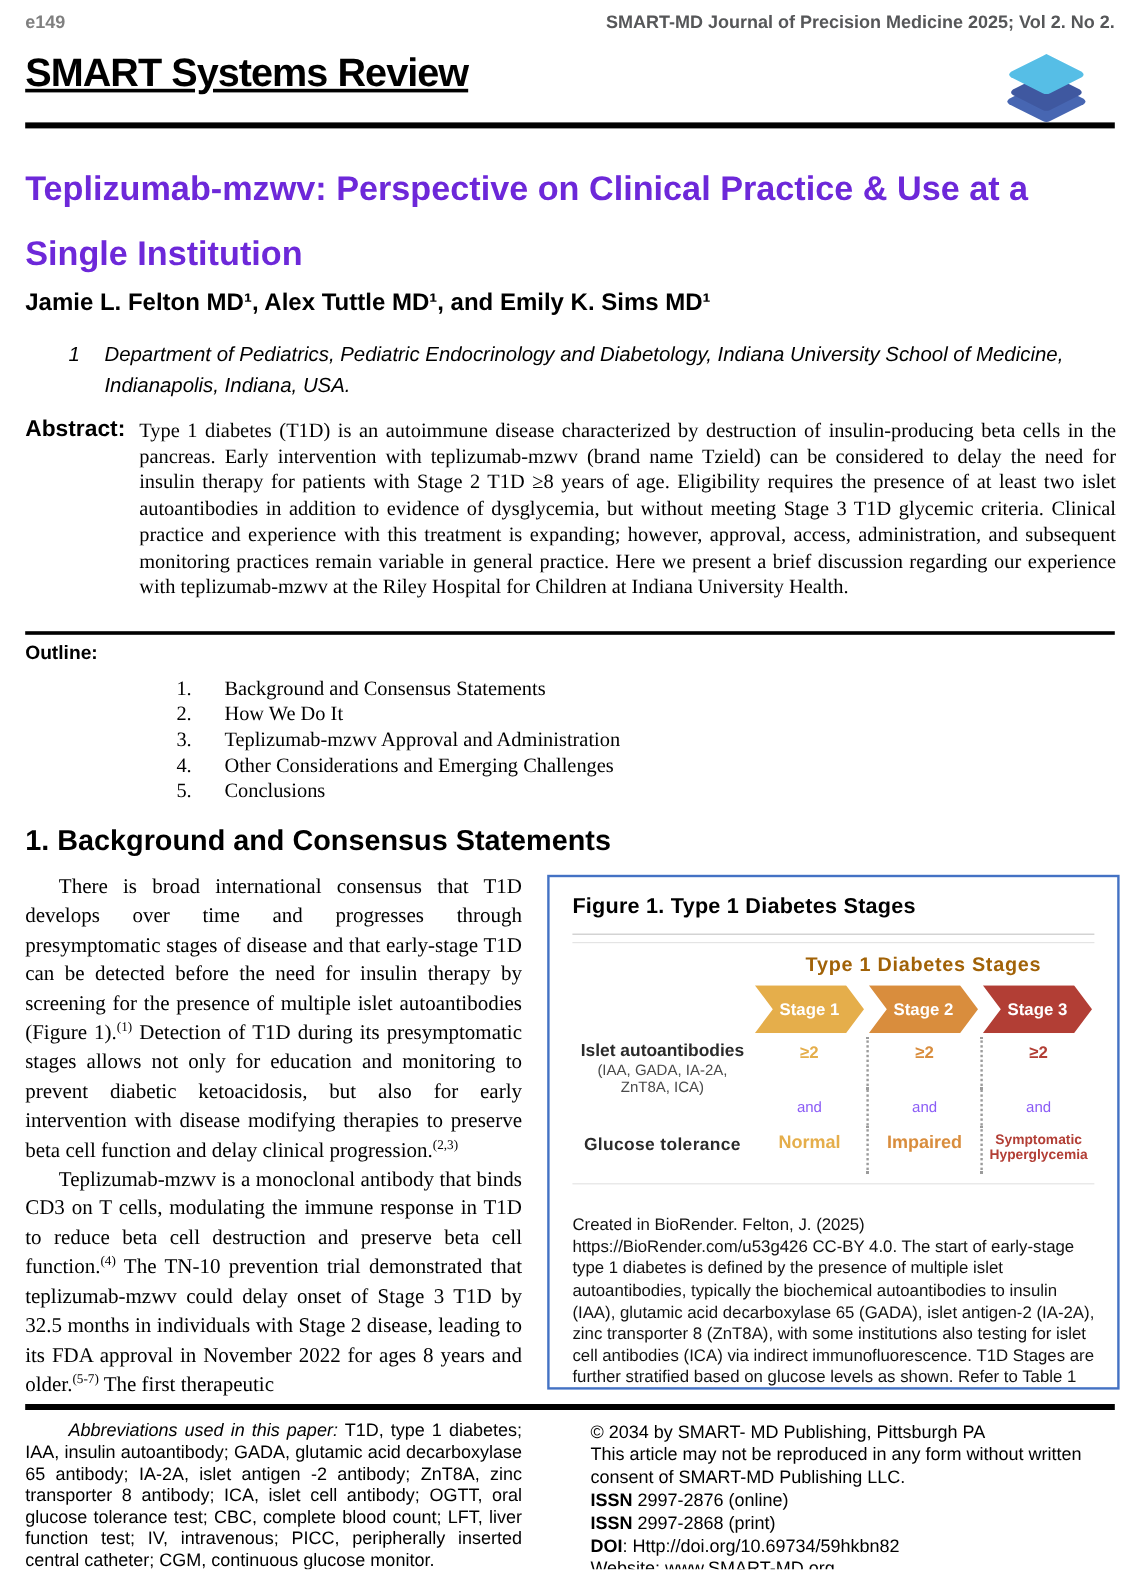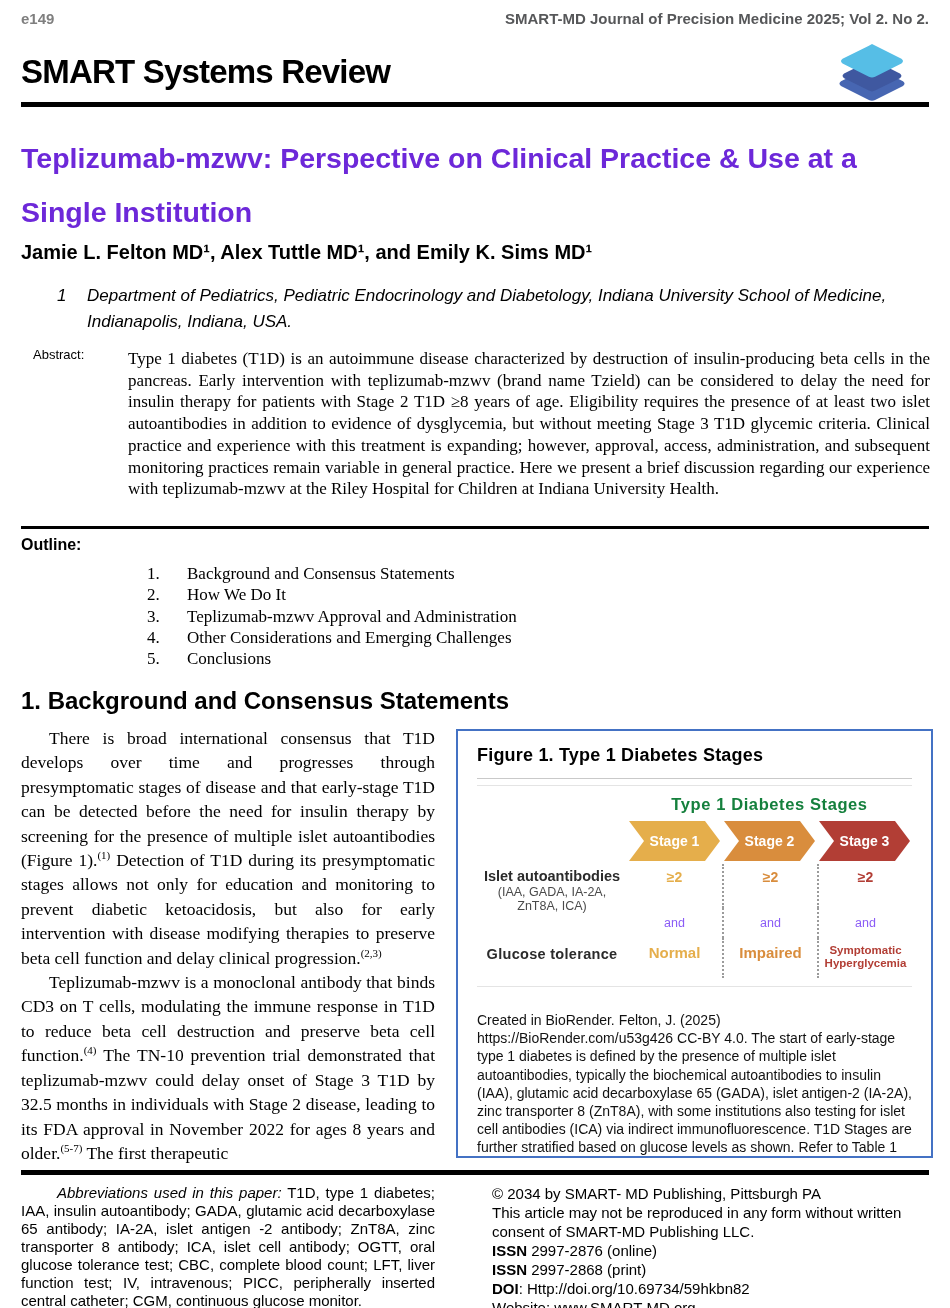--- a/index.html
+++ b/index.html
@@ -9,40 +9,40 @@
   }
 
   
   .running-head { position:absolute; top:10px; left:21px; right:21px;
     display:flex; justify-content:space-between; font-size:15px; font-weight:700; }
   .page-num { color:#7f7f7f; }
   .journal-name { color:#565759; }
 
   
   .masthead { position:absolute; top:42px; left:21px; right:38px; height:60px;
-    display:flex; justify-content:space-between; align-items:center; }
+    display:flex; justify-content:space-between; align-items:flex-start;text-decoration:underline; }
   .masthead-title { font-size:33px; font-weight:700; letter-spacing:-0.8px; }
   .logo { width:80px; height:62px; }
 
   .rule { position:absolute; left:21px; right:21px; background:#000; }
   .rule-1 { top:102px; height:5px; }
   .rule-2 { top:526px; height:3px; }
   .rule-3 { top:1170px; height:5px; }
 
   
   .article-title { position:absolute; top:131px; left:21px; width:906px;
     font-size:28.5px; font-weight:700; color:#6d28d9; line-height:54px; }
   .authors { position:absolute; top:241px; left:21px; font-size:20px; font-weight:700; }
   .affiliation { position:absolute; top:283px; left:57px; width:860px; display:flex;
     font-style:italic; font-size:17px; line-height:26px; }
   .aff-num { width:30px; flex:none; }
 
   
   .abstract { position:absolute; top:347px; left:21px; right:20px; display:flex; }
-  .abstract-label { width:95px; flex:none; font-weight:400; font-size:13px;margin-left:12px; }
+  .abstract-label { width:95px; flex:none; font-weight:700; font-size:19px; }
   .abstract-text { flex:1; font-family:"Liberation Serif", serif; font-size:17px;
     line-height:21.7px; text-align:justify; margin-top:1px; }
 
   
   .outline-label { position:absolute; top:536px; left:21px; font-size:16px; font-weight:700; }
   .outline-list { position:absolute; top:563px; left:147px;
     font-family:"Liberation Serif", serif; font-size:17px; line-height:21.3px; }
   .outline-item { display:flex; }
   .outline-num { width:40px; flex:none; }
 
@@ -59,21 +59,21 @@
   
   .figure-box { position:absolute; left:456px; top:729px; width:477px; height:429px;
     border:2px solid #4472c4; box-sizing:border-box; padding:14px 19px 0 19px;
     background:#fff; overflow:hidden; }
   .figure-label { font-size:18px; font-weight:700; letter-spacing:0.2px; }
   .figure-divider { height:1px; background:#c9c9c9; margin-top:12px; }
 
   .figchart { margin-top:6px; border-top:1px solid #e4e4e4; border-bottom:1px solid #e4e4e4;
     padding:9px 0 8px 0; }
   .figchart-title { margin-left:150px; text-align:center; font-size:16.5px; font-weight:700;
-    color:#15803d; letter-spacing:0.6px; }
+    color:#a16207; letter-spacing:0.6px; }
   .chart-grid { display:grid; grid-template-columns:150px 1fr 1fr 1fr;
     grid-template-rows:46px 44px 30px 40px; margin-top:4px; }
   .cell { text-align:center; }
   .chev-cell { padding:3px 2px; }
   .chevron { height:40px; display:flex; align-items:center; justify-content:center;
     color:#fff; font-weight:700; font-size:14px;
     clip-path:polygon(0 0, calc(100% - 15px) 0, 100% 50%, calc(100% - 15px) 100%, 0 100%, 15px 50%); }
   .rowlabel { padding-top:4px; }
   .row-label-main { font-weight:700; font-size:14.5px; color:#2b2b2b; }
   .row-label-sub { font-size:12.5px; color:#4a4a4a; margin-top:1px; }

